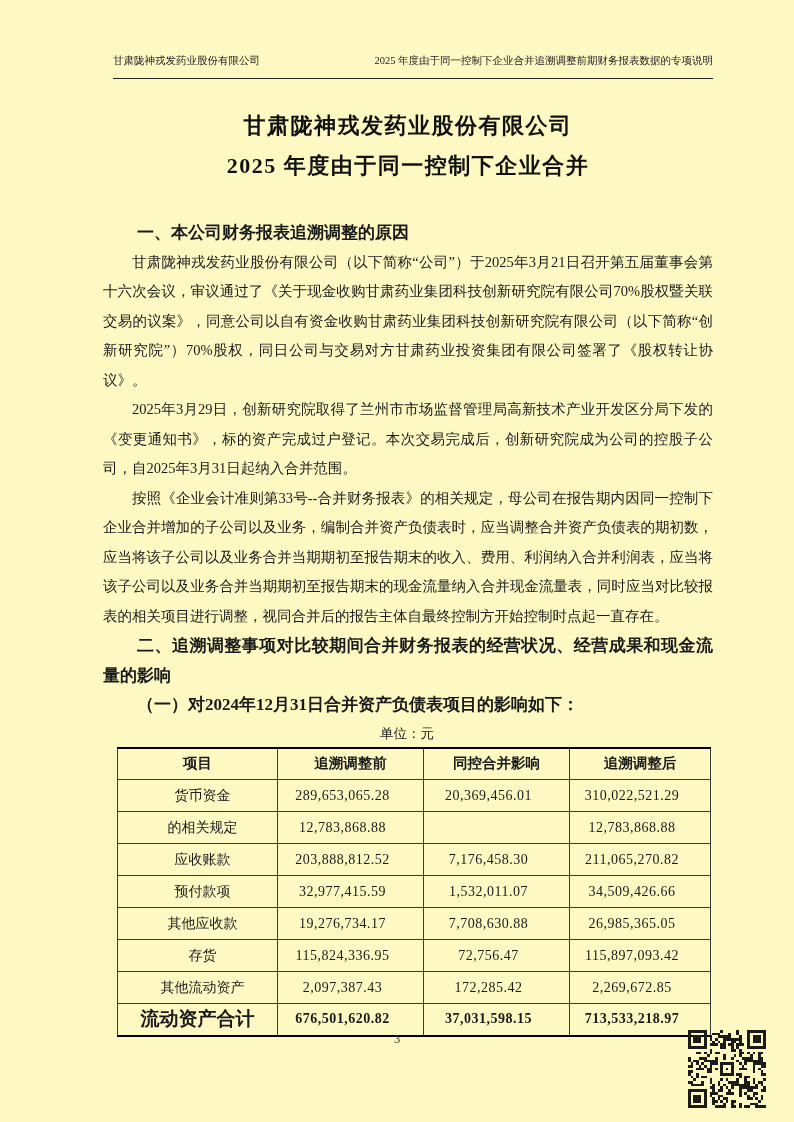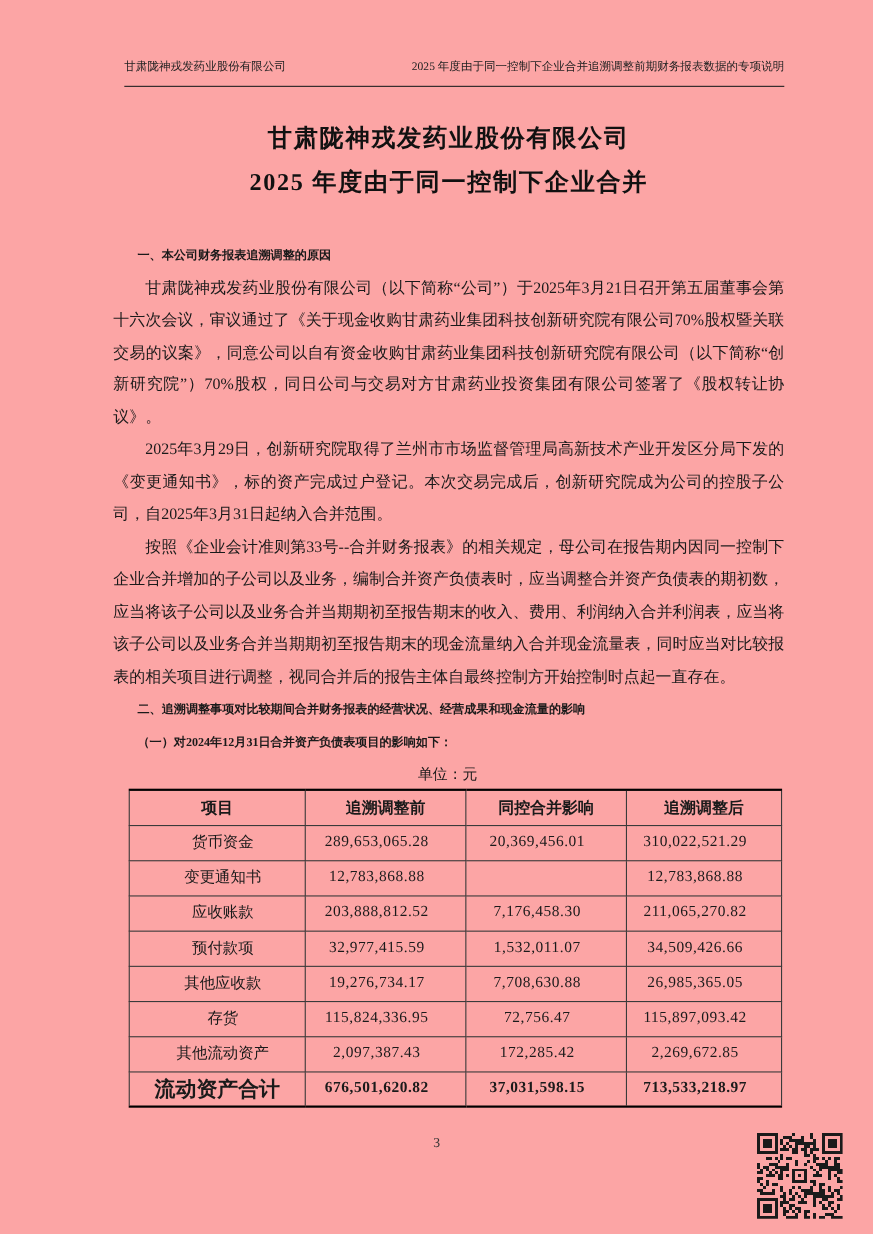--- a/index.html
+++ b/index.html
@@ -2,21 +2,21 @@
 <html><head>
 <meta charset="utf-8">
 <style>
   * { margin: 0; padding: 0; box-sizing: border-box; }
   html, body { background: #888; }
   .page {
     position: relative;
     width: 794px;
     height: 1122px;
     margin: 0 auto;
-    background: #fca5a5;
+    background: #fef9c3;
     font-family: "Liberation Serif", serif;
     color: #1a1a1a;
     overflow: hidden;
   }
   .running-header {
     position: absolute;
     top: 54px; left: 113px; width: 600px;
     display: flex;
     justify-content: space-between;
     font-size: 10.5px;
@@ -36,21 +36,21 @@
   .doc-title {
     text-align: center;
     font-weight: 700;
     font-size: 22px;
     line-height: 40px;
     letter-spacing: 1.5px;
     color: #111;
   }
   .body-block { margin-top: 32px; }
   .sec-heading {
-    font-size: 11px;
+    font-size: 17px;
     font-weight: 700;
     line-height: 29.5px;
     text-indent: 2em;
     text-align: justify;
   }
   .para {
     font-size: 14.5px;
     line-height: 29.5px;
     text-indent: 2em;
     text-align: justify;
@@ -142,21 +142,21 @@
         <th>同控合并影响</th>
         <th>追溯调整后</th>
       </tr>
       <tr>
         <td class="item">货币资金</td>
         <td class="num">289,653,065.28</td>
         <td class="num">20,369,456.01</td>
         <td class="num">310,022,521.29</td>
       </tr>
       <tr>
-        <td class="item">变更通知书</td>
+        <td class="item">的相关规定</td>
         <td class="num">12,783,868.88</td>
         <td class="num"></td>
         <td class="num">12,783,868.88</td>
       </tr>
       <tr>
         <td class="item">应收账款</td>
         <td class="num">203,888,812.52</td>
         <td class="num">7,176,458.30</td>
         <td class="num">211,065,270.82</td>
       </tr>

